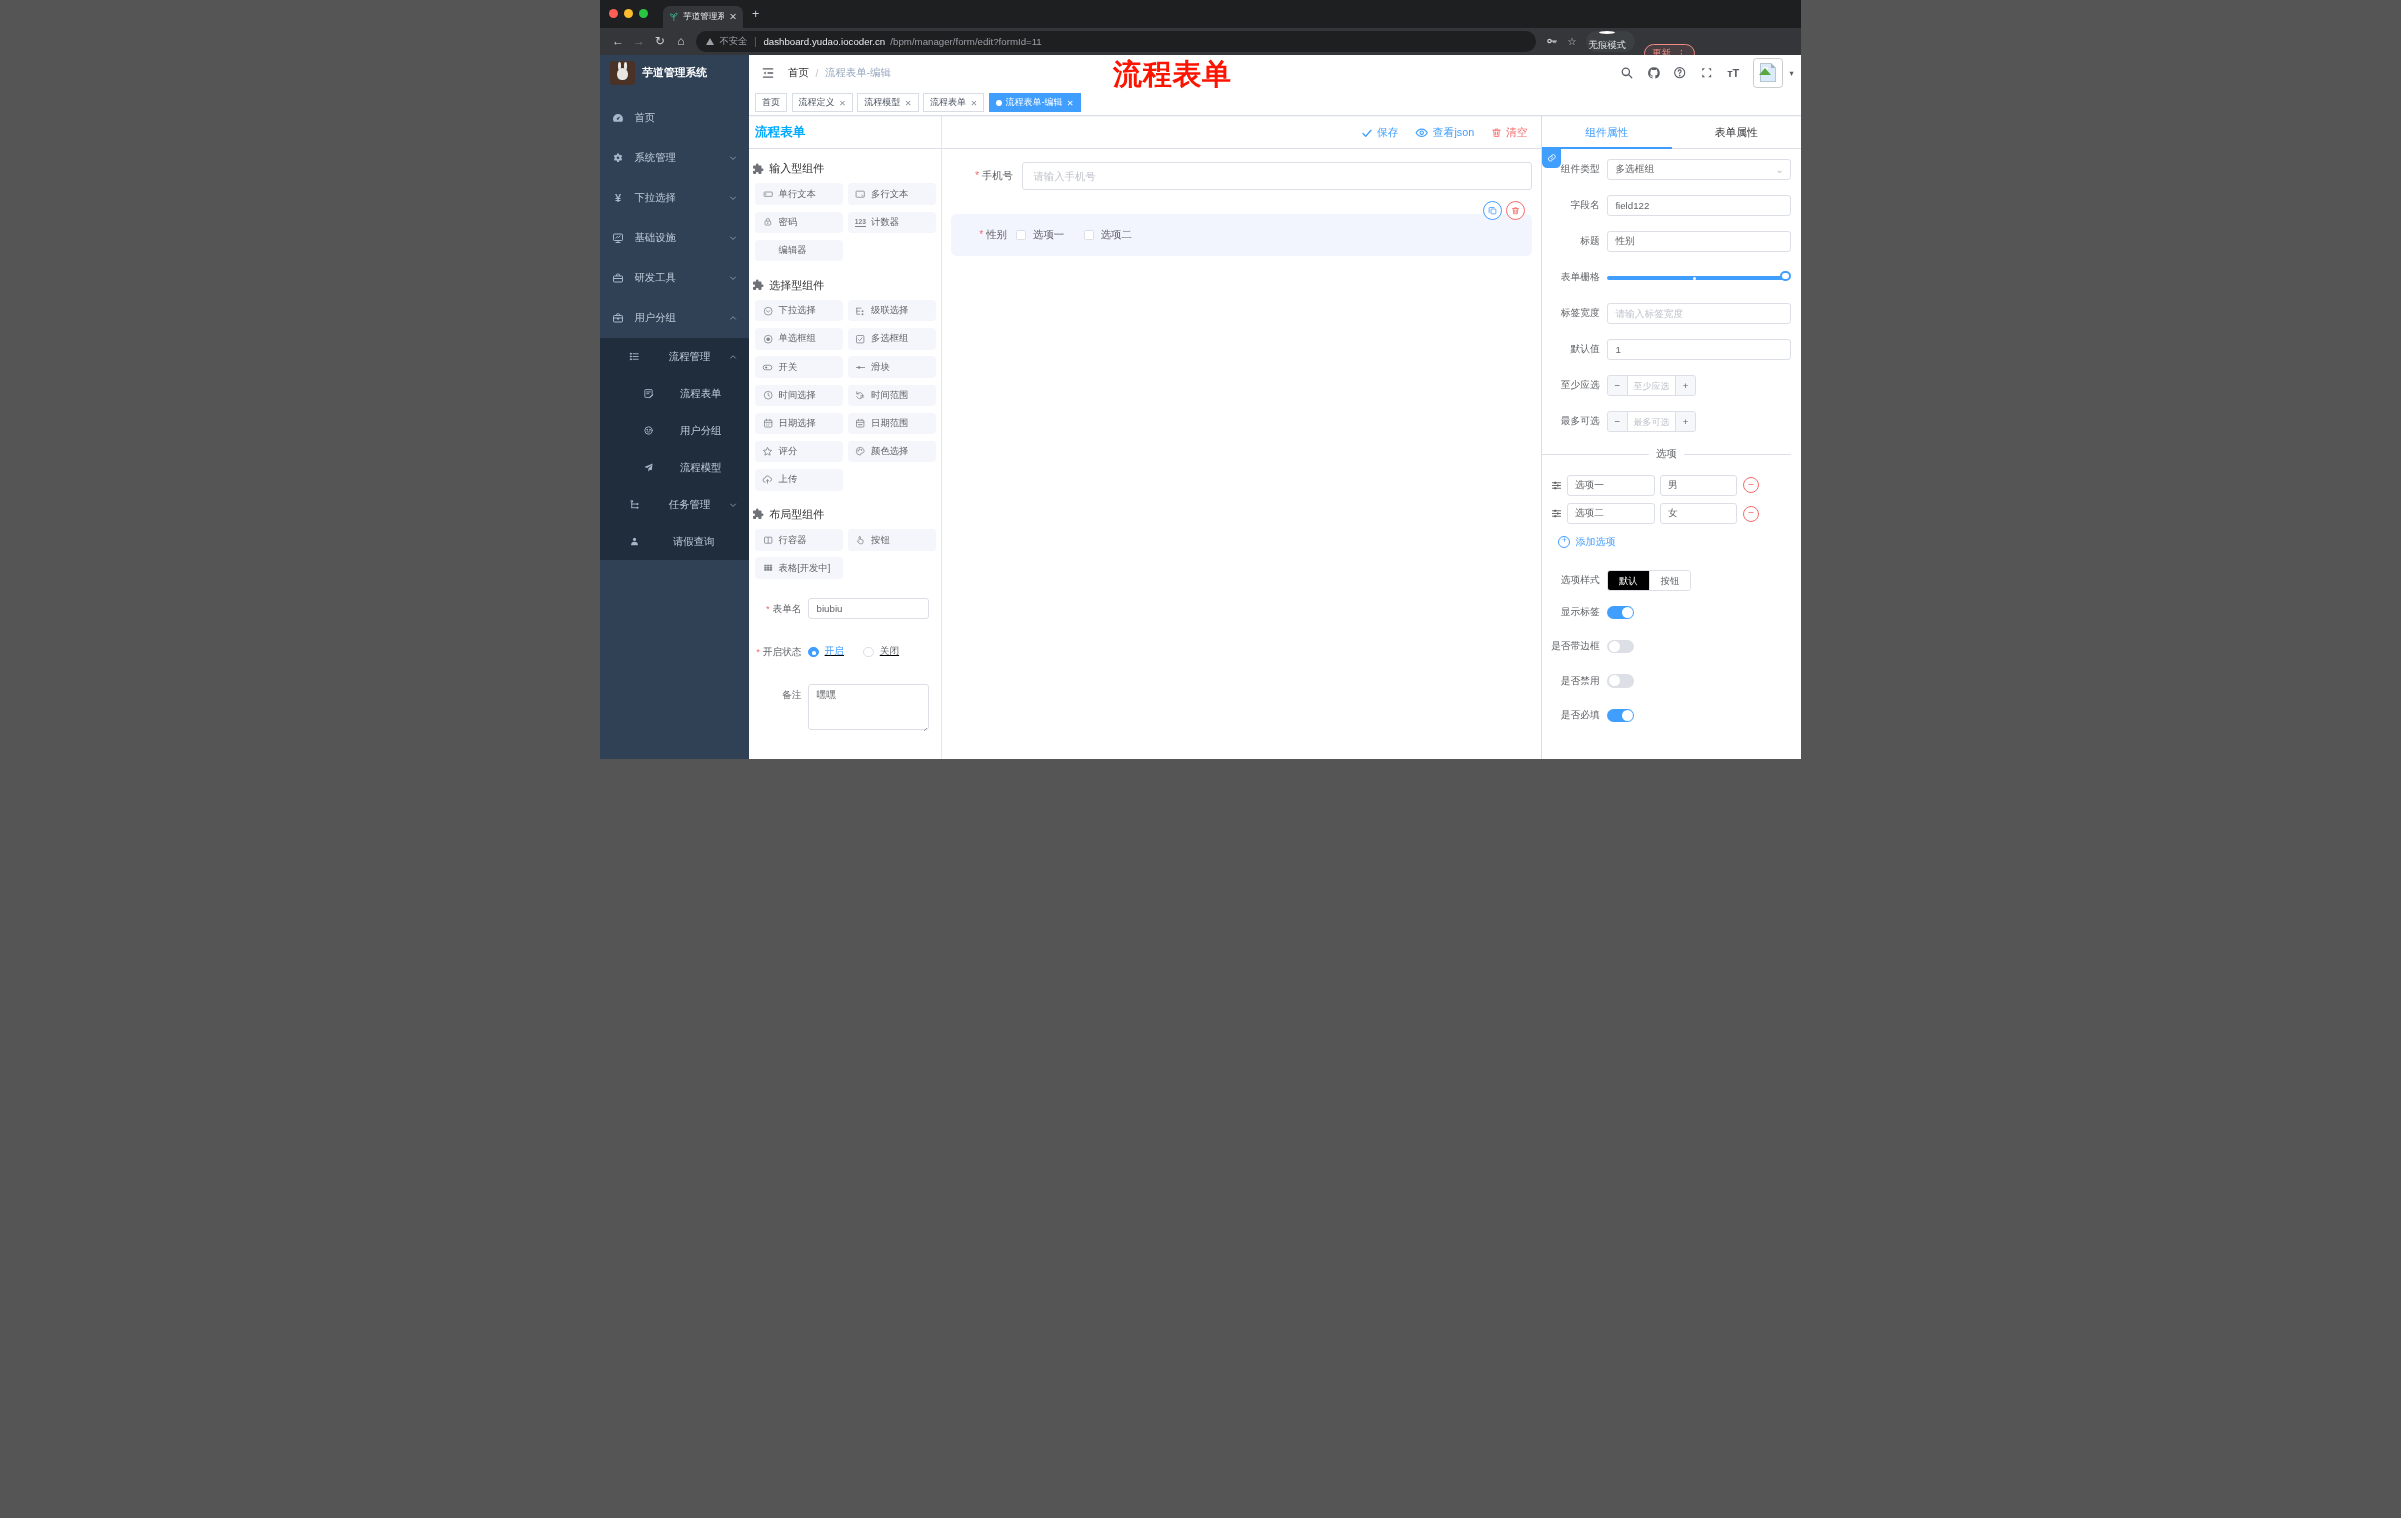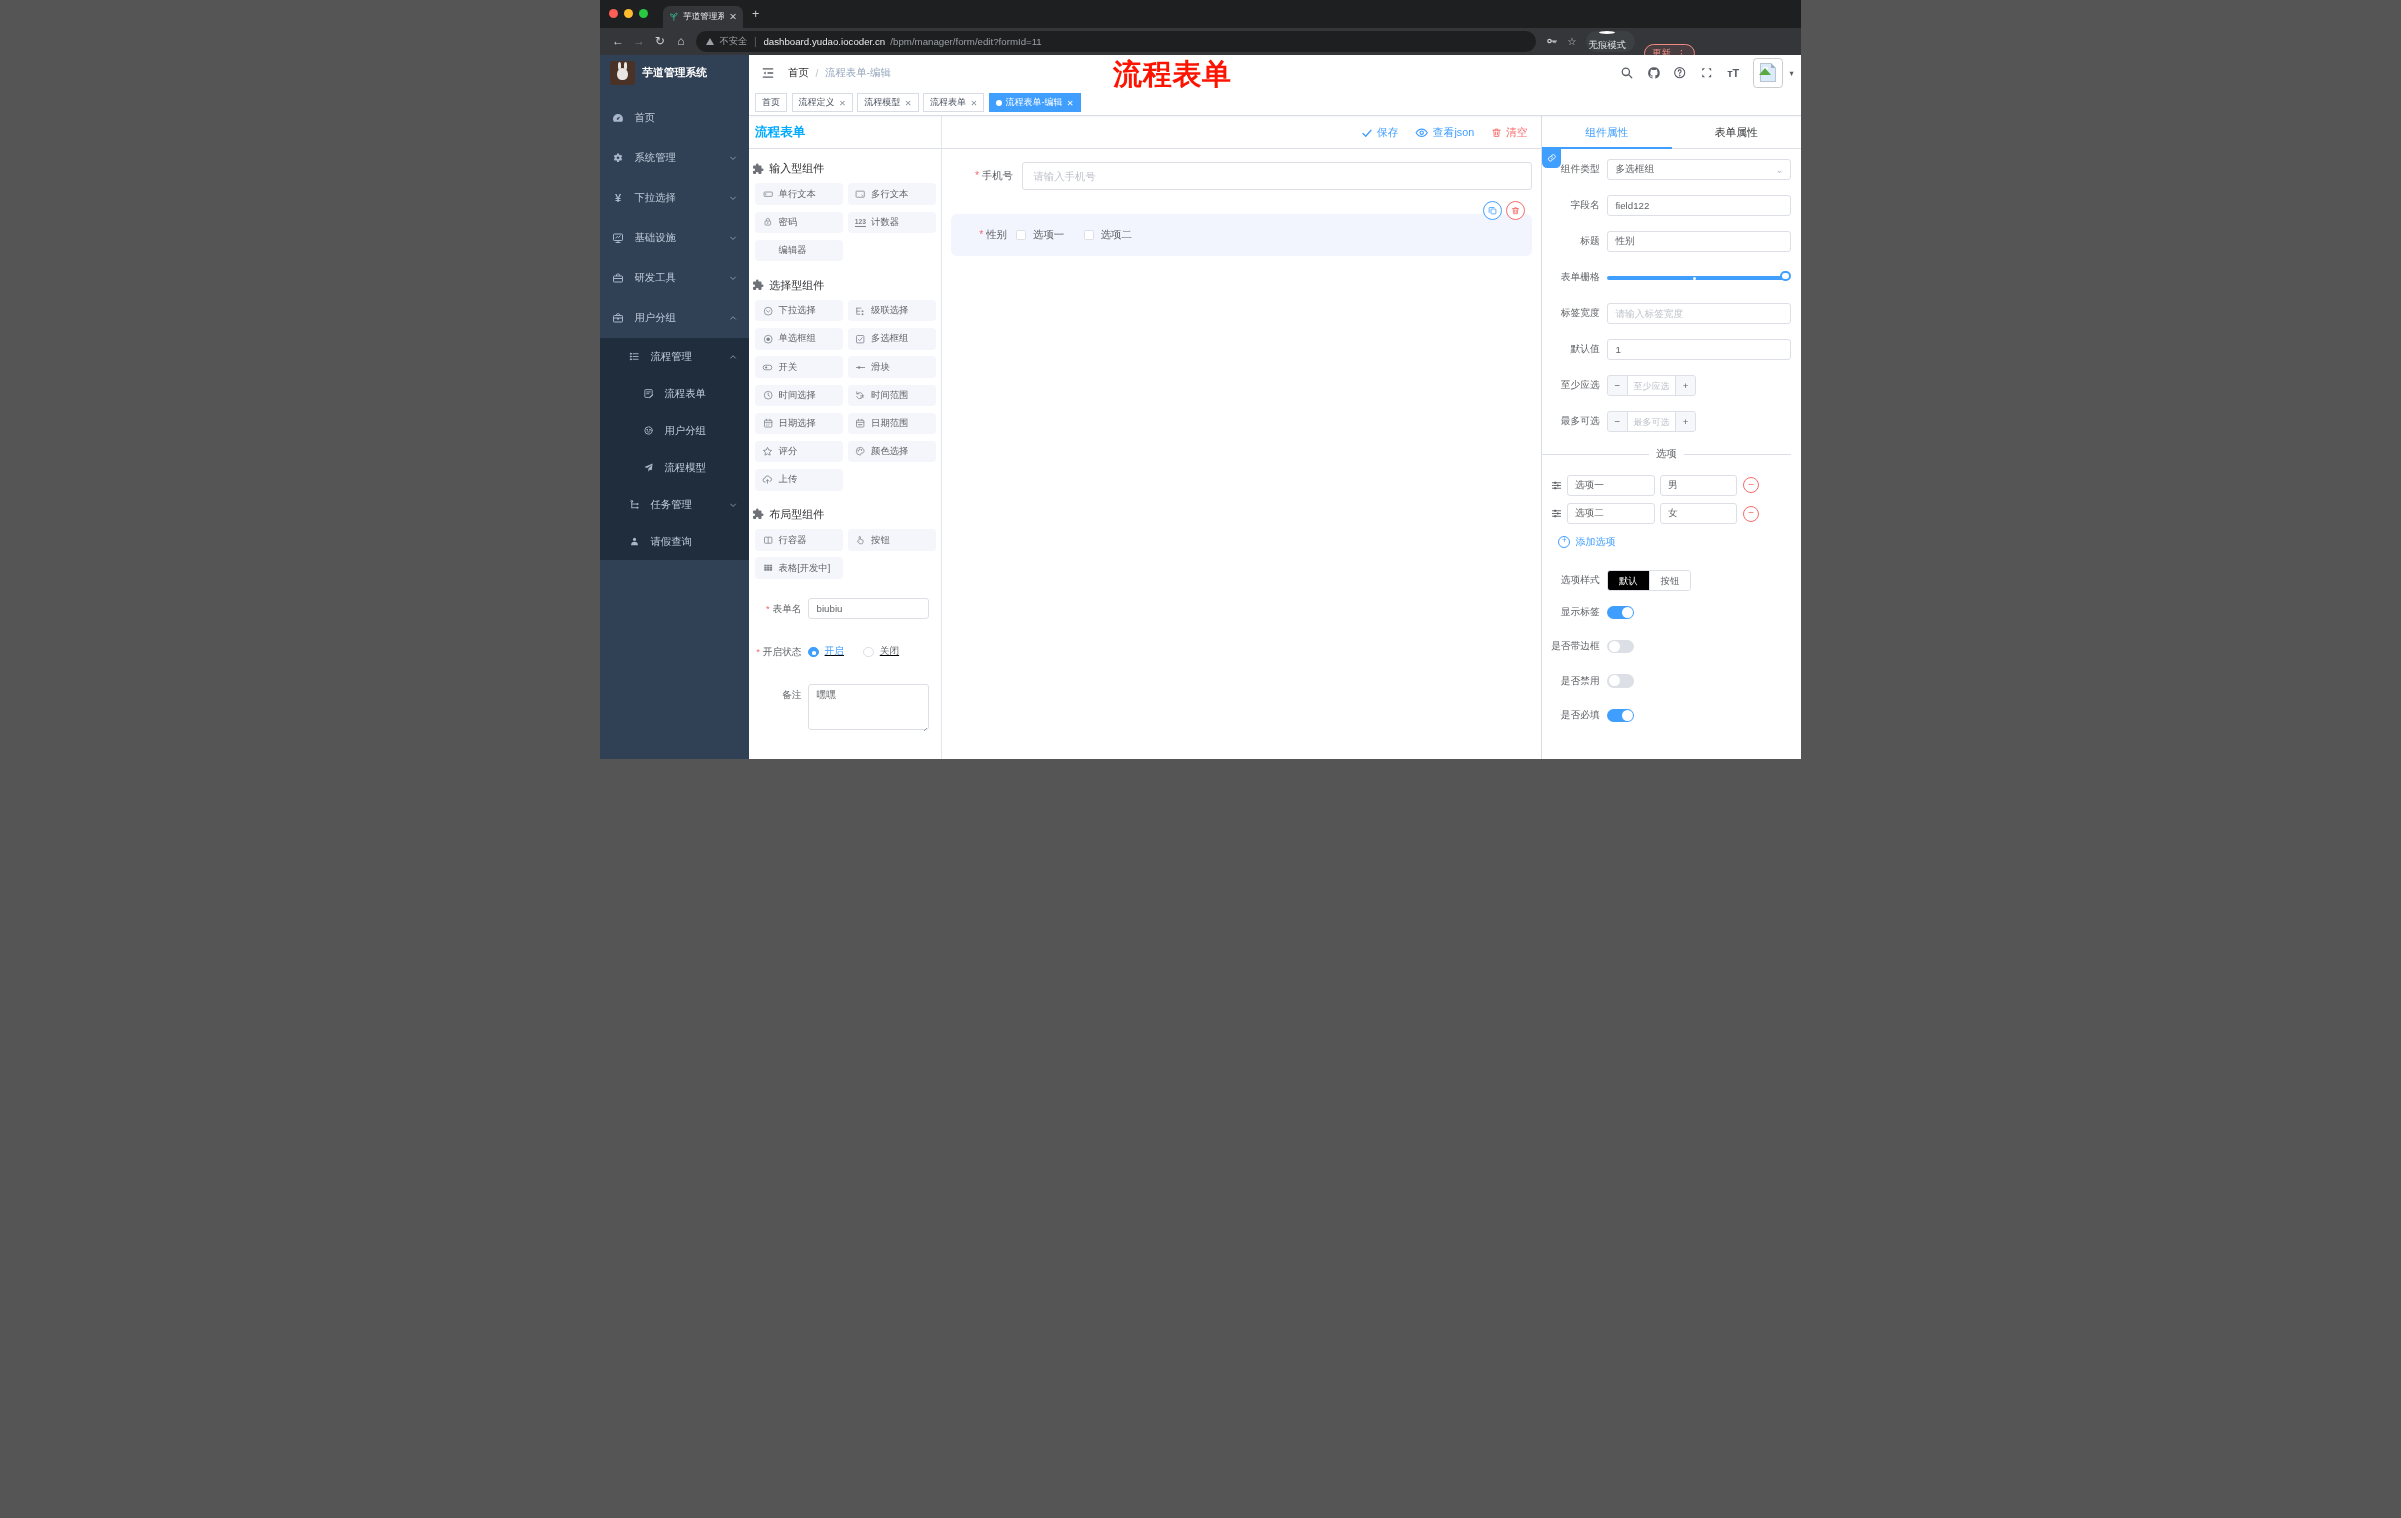--- a/index.html
+++ b/index.html
@@ -44,21 +44,21 @@
   .logo-img .head{position:absolute; left:6.7px; top:7.4px; width:11px; height:12px; background:#e8e6e3; border-radius:50% 50% 45% 45%;}
   .logo-img .e1{position:absolute; left:7.4px; top:1.5px; width:3.7px; height:8.2px; background:#e8e6e3; border-radius:45%;}
   .logo-img .e2{position:absolute; left:13.4px; top:1.5px; width:3.7px; height:8.2px; background:#e8e6e3; border-radius:45%;}
   .app-title { color:#fff; font-size:10.8px; font-weight:700; white-space:nowrap; }
   .menu { margin-top:7.4px; }
   .m-item { height:40px; display:flex; align-items:center; padding:0 12px; color:#bfcbd9; font-size:10.4px; cursor:pointer; }
   .m-item .mi { width:12px; height:12px; margin-right:10.4px; display:inline-flex; align-items:center; justify-content:center; color:#a8b6c8; font-size:11px; flex:0 0 auto;}
   .m-item .mt { flex:1; }
   .chev { color:#8fa0b3; display:inline-flex; }
   .submenu-block { background:#1f2d3d; }
-  .sm-item { height:37px; display:flex; align-items:center; padding:0 12px 0 28px; color:#bfcbd9; font-size:10.4px; cursor:pointer; }
+  .sm-item { height:37px; display:flex; align-items:center; padding:0 12px 0 28px; color:#bfcbd9; font-size:10.4px; cursor:pointer;text-align:center; }
   .sm-item.lvl2 { padding-left:42px; background:#1f2d3d; }
   .sm-item .mi { width:12px; height:12px; margin-right:10.4px; display:inline-flex; align-items:center; justify-content:center; color:#a8b6c8; flex:0 0 auto;}
   .sm-item .mt { flex:1; }
 
   .main { position:absolute; left:149px; top:0; right:0; height:100%; background:#fff; }
   .navbar { height:36px; display:flex; align-items:center; padding:0 12px; background:#fff; position:relative; }
   .hamb { width:15px; height:15px; color:#5a5e66; margin-right:12px; }
   .crumb { font-size:10.4px; display:flex; gap:6.7px; align-items:center; }
   .crumb .c1 { color:#303133; }
   .crumb .sep { color:#c0c4cc; }

